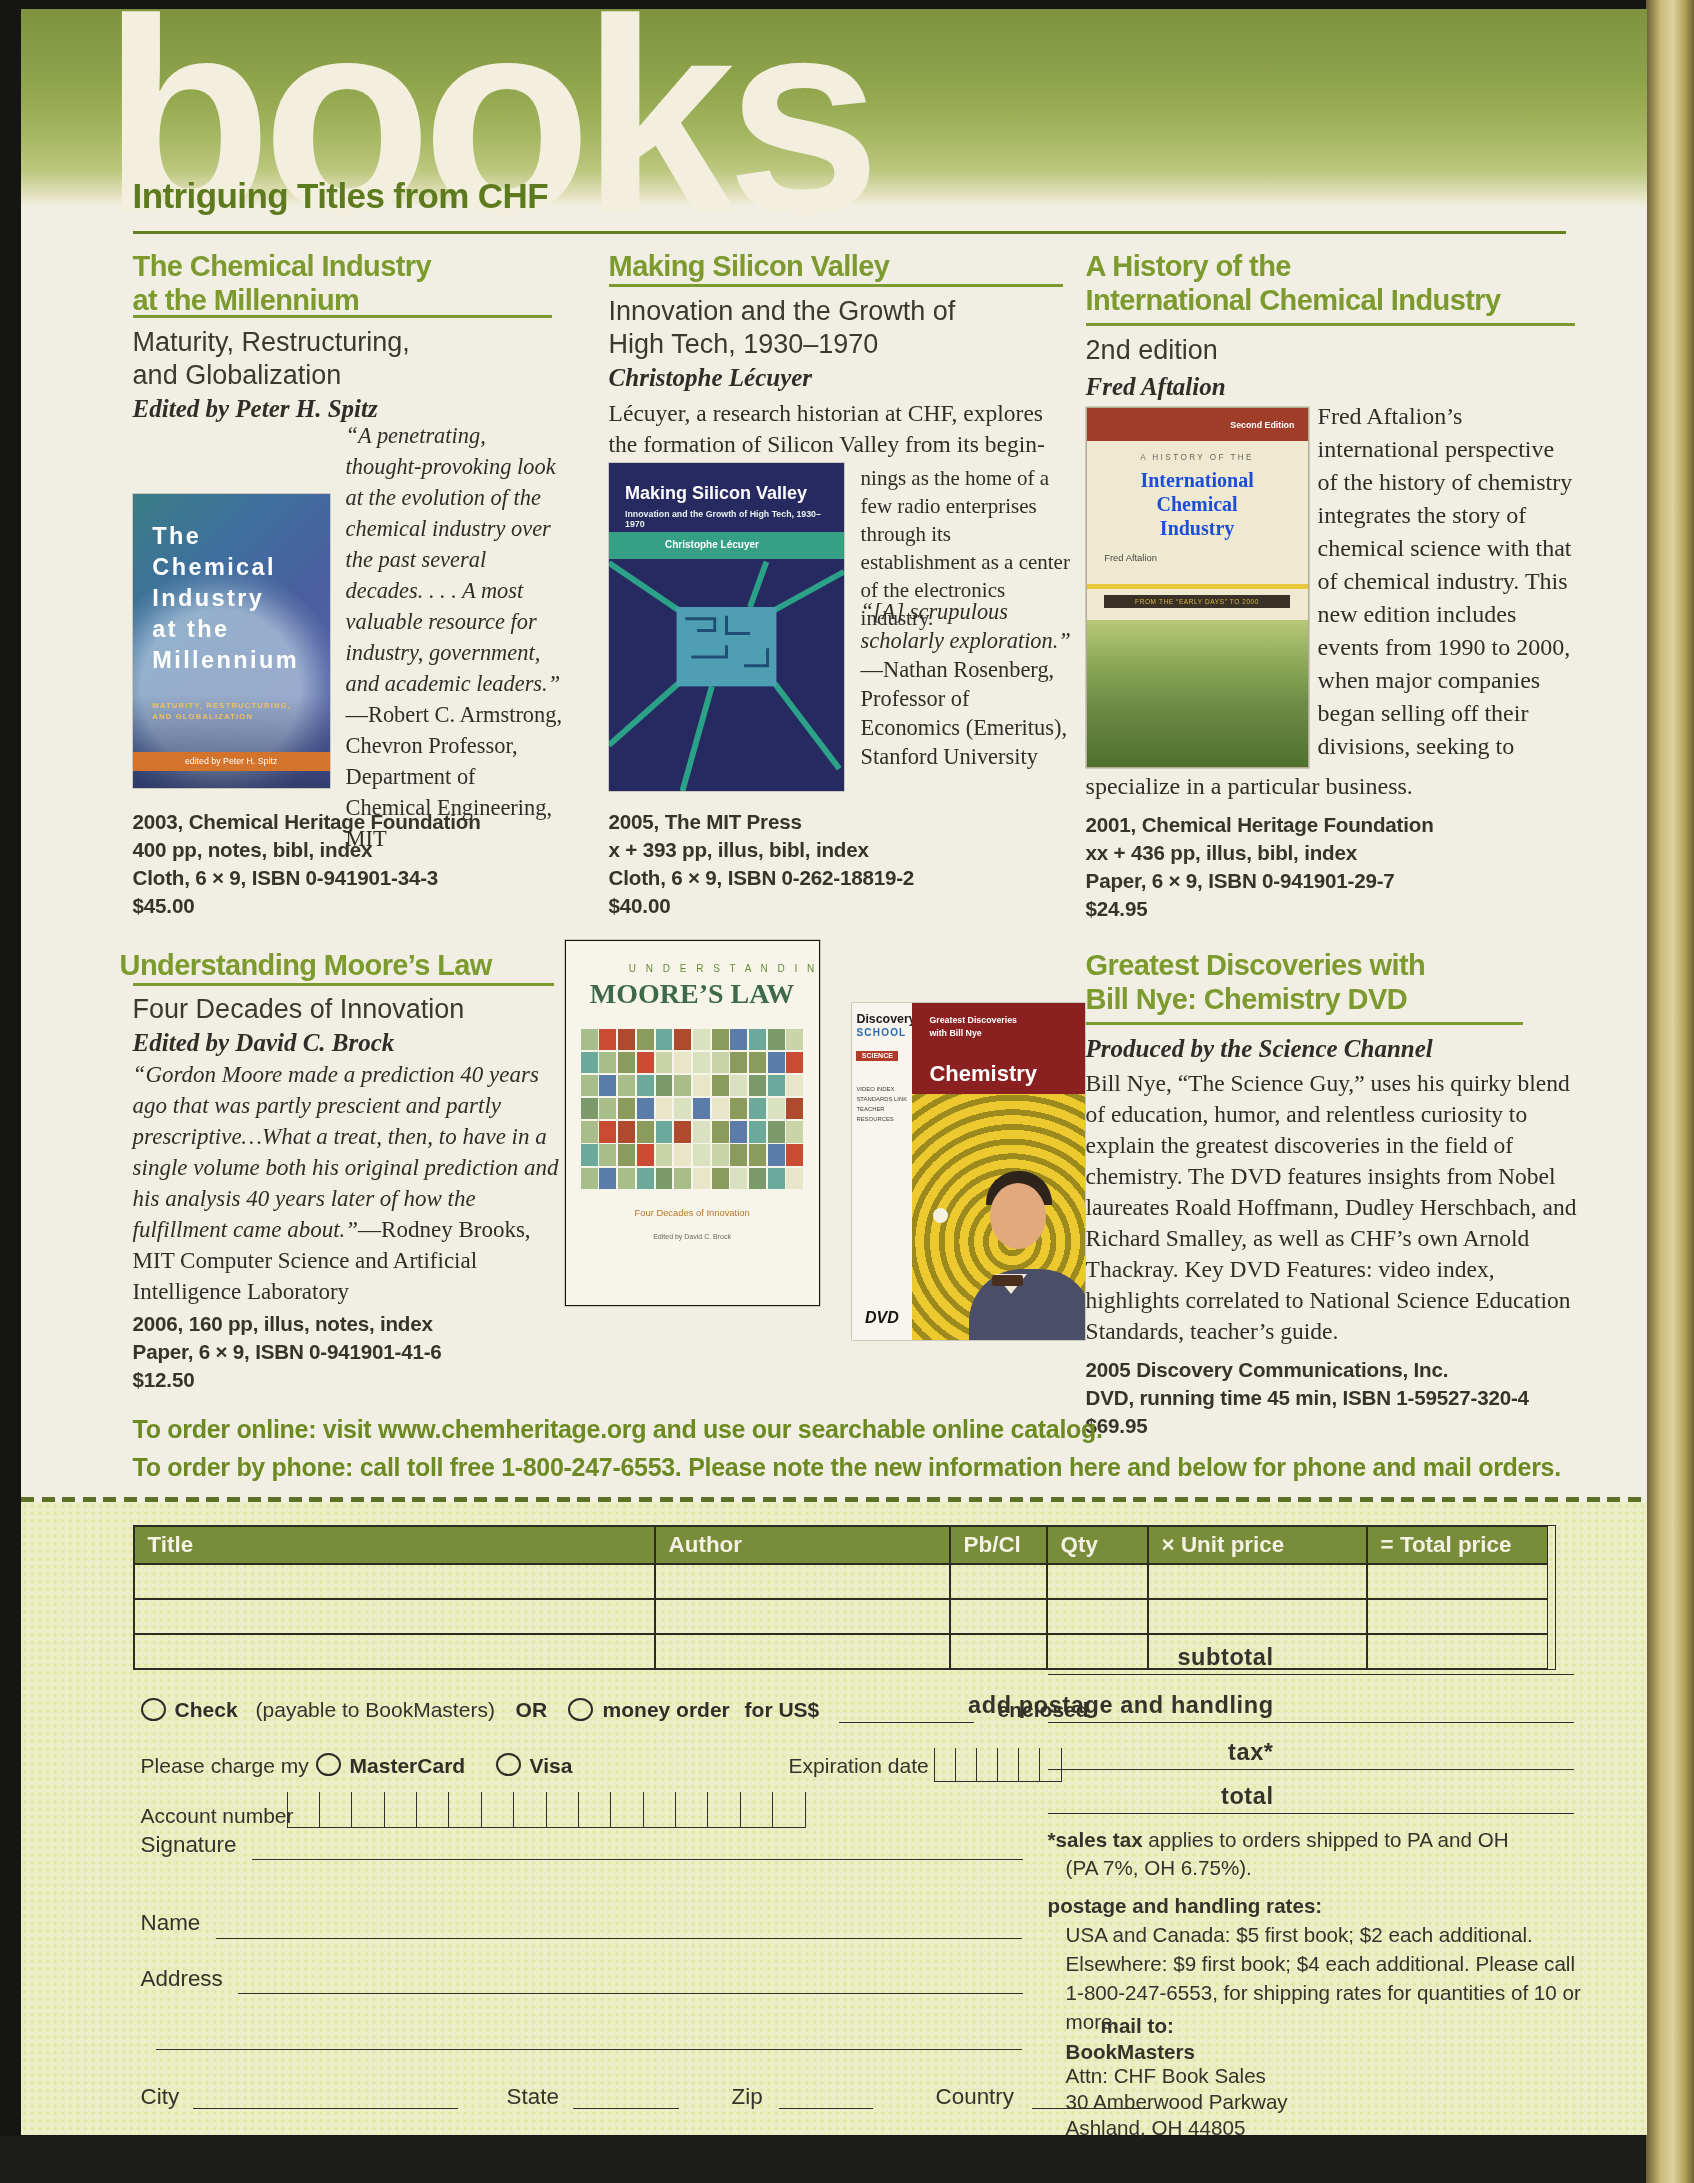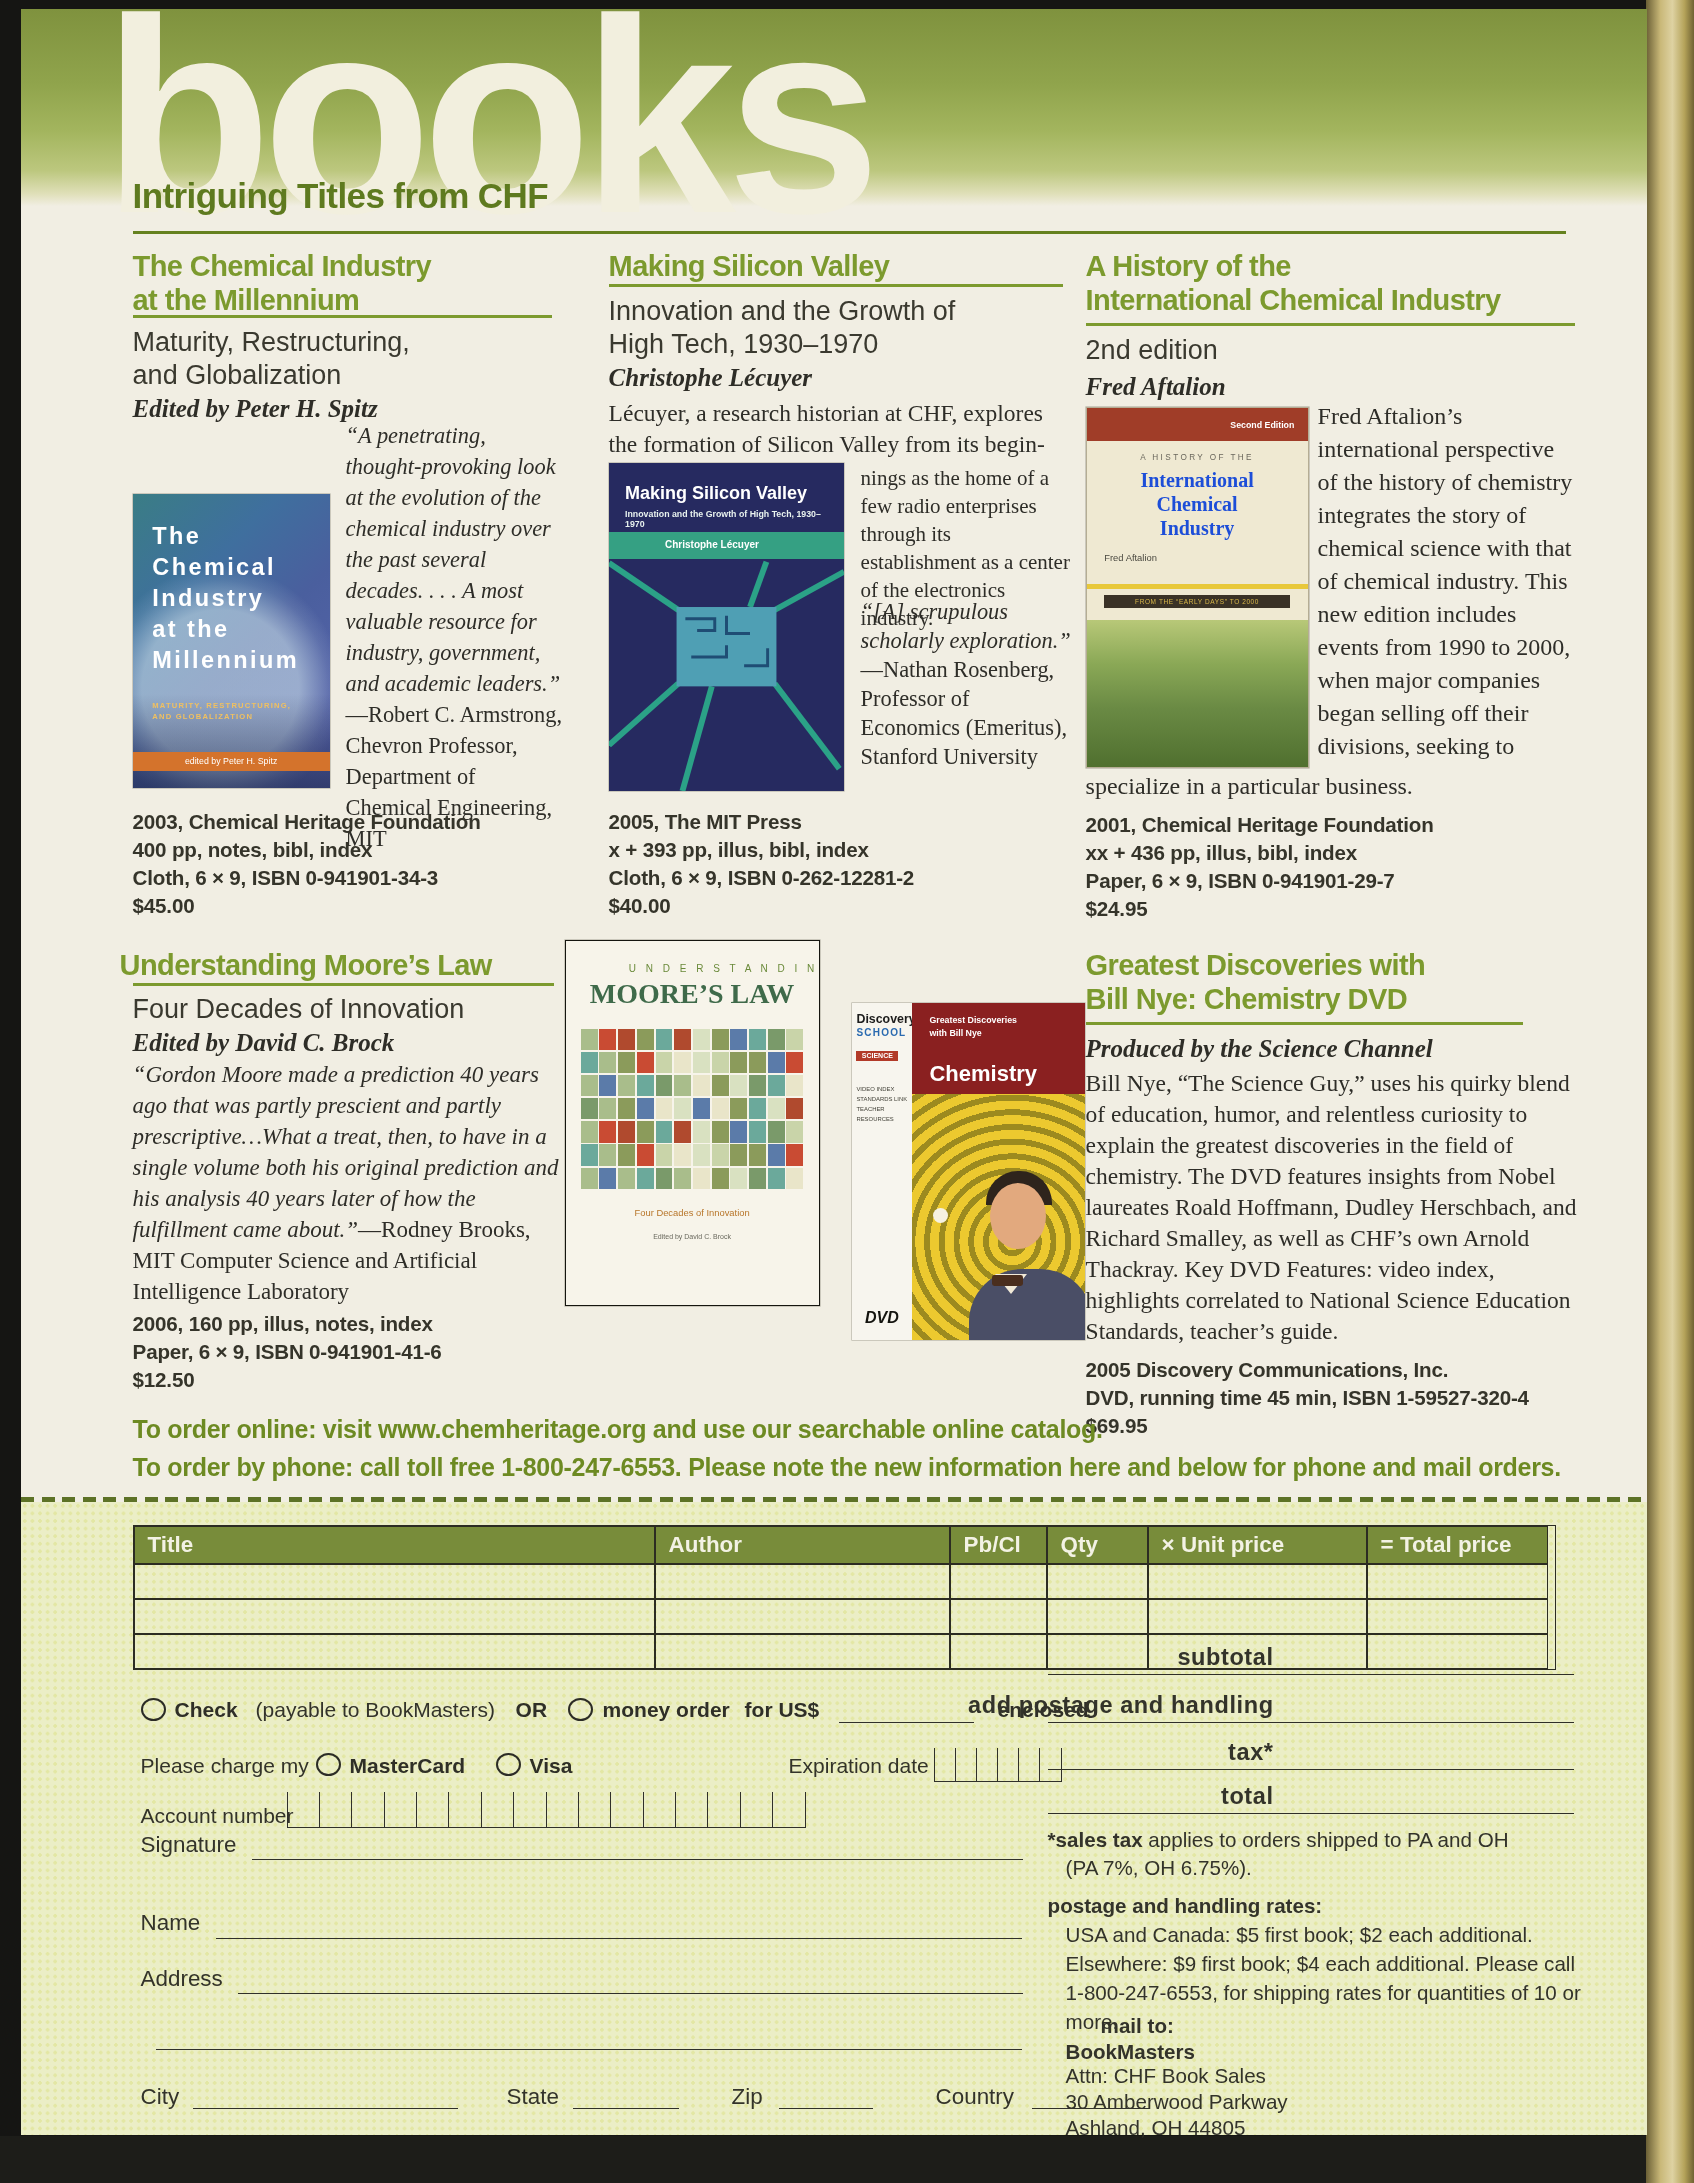--- a/index.html
+++ b/index.html
@@ -176,21 +176,21 @@
       <div class="band"></div>
       <div class="a">Christophe Lécuyer</div>
     </div>
     <div class="abs ser" style="left:840px;top:455px;width:211px;font-size:21px;line-height:28px;">nings as the home of a few radio enterprises through its establishment as a center of the electronics industry.</div>
     <div class="abs ser" style="left:840px;top:588px;width:211px;font-size:22.4px;line-height:29px;">
       <span class="qt">“[A] scrupulous scholarly exploration.”</span>
       <div>—Nathan Rosenberg, Professor of Economics (Emeritus), Stanford University</div>
     </div>
     <div class="abs det ml" style="left:588px;top:799px;width:459px;">2005, The MIT Press
 x + 393 pp, illus, bibl, index
-Cloth, 6 × 9, ISBN 0-262-12281-2
+Cloth, 6 × 9, ISBN 0-262-18819-2
 $40.00</div>
 
     <div class="abs gt ml" style="left:1065px;top:240px;width:494px;">A History of the
 International Chemical Industry</div>
     <div class="abs grule" style="left:1065px;top:314px;width:489px;"></div>
     <div class="abs sub" style="left:1065px;top:325px;">2nd edition</div>
     <div class="abs byl" style="left:1065px;top:364px;">Fred Aftalion</div>
     <div class="abs cover cov-hist" style="left:1065px;top:398px;width:221px;height:359px;">
       <div class="ed">
           <span>Second Edition</span>

